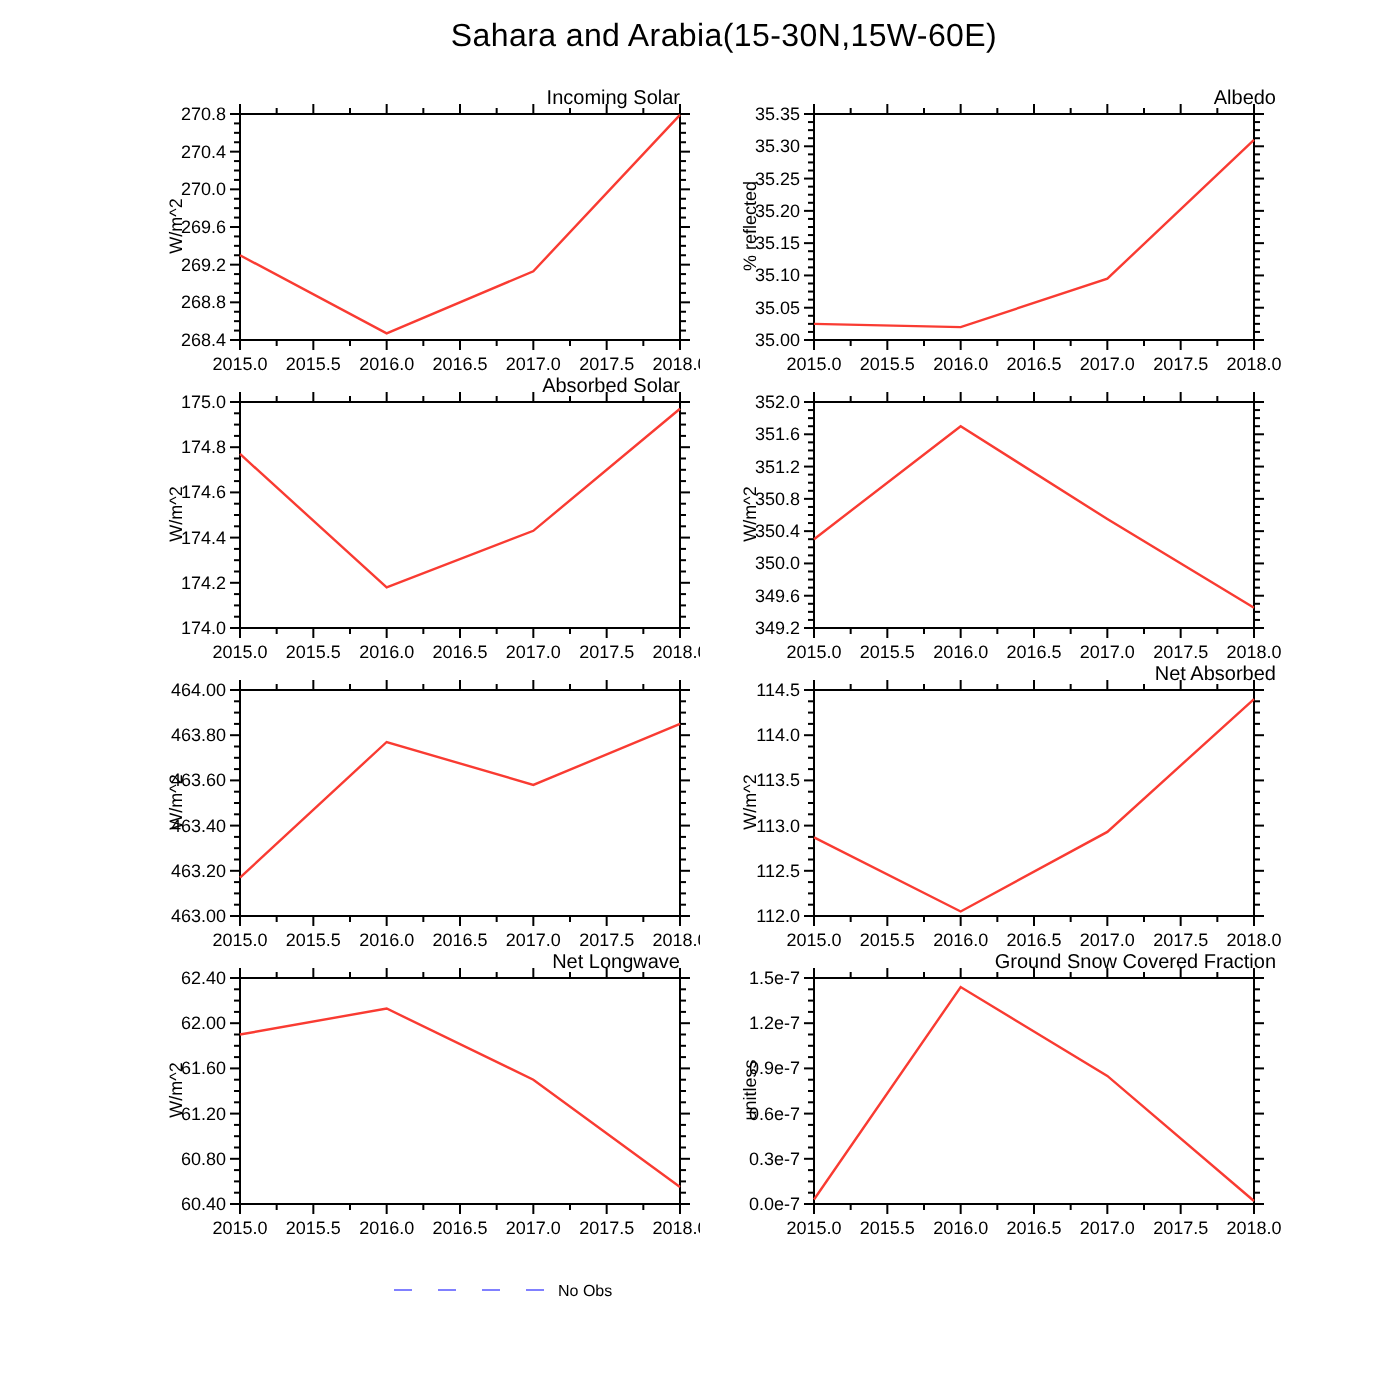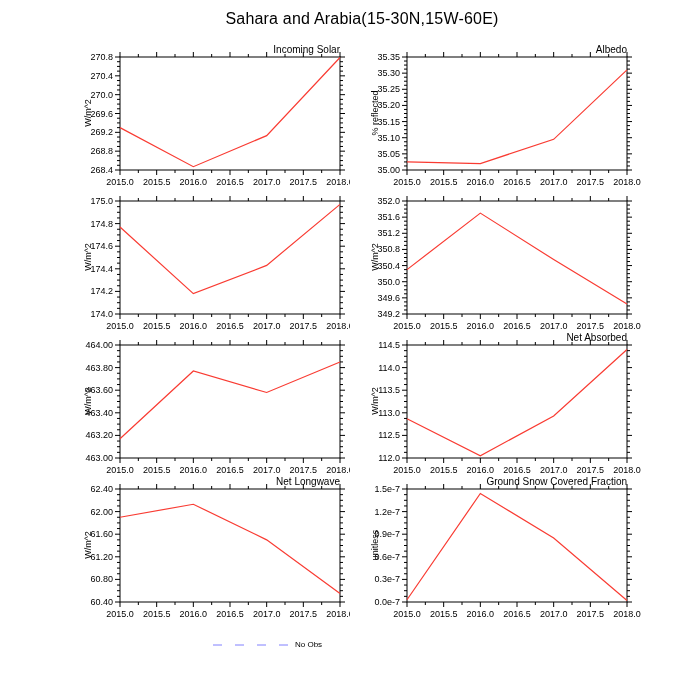--- a/index.html
+++ b/index.html
@@ -7,28 +7,28 @@
         font-family:"Liberation Sans",sans-serif;color:#000;overflow:hidden;}
   .main-title{position:absolute;top:10px;left:0;width:700px;text-align:center;
               font-size:16px;letter-spacing:.2px;padding-left:12px;}
   .cell{position:absolute;width:350px;height:144px;}
   .c0{left:0;top:43px}   .c1{left:350px;top:43px}
   .c2{left:0;top:187px}  .c3{left:350px;top:187px}
   .c4{left:0;top:331px}  .c5{left:350px;top:331px}
   .c6{left:0;top:475px}  .c7{left:350px;top:475px}
   .chart-title{position:absolute;top:1px;font-size:10px;text-align:right;white-space:nowrap;}
   .colL .chart-title{left:120px;width:220px}
-  .colR .chart-title{left:57px;width:220px}
+  .colR .chart-title{left:68px;width:220px}
   .ylabel{position:absolute;top:70px;font-size:9px;white-space:nowrap;
           transform:translate(-50%,-50%) rotate(-90deg);}
   .colL .ylabel{left:88px}
   .colR .ylabel{left:25px}
   svg.plot{position:absolute;left:0;top:0;}
   svg.plot text{font-family:"Liberation Sans",sans-serif;font-size:9px;fill:#000;}
-  .legend-row{position:absolute;left:213px;display:flex;align-items:flex-start;gap:7px;height:10px;}
+  .legend-row{position:absolute;left:197px;display:flex;align-items:center;gap:7px;height:10px;}
   .lr0{top:640px}
   .lr1{top:672px}
   .legend-label{font-size:8px;white-space:nowrap;}
 </style>
 </head>
 <body>
 
 <div id="page">
   <div class="main-title">Sahara and Arabia(15-30N,15W-60E)</div>
 
@@ -316,20 +316,21 @@
         <line x1="340" y1="30.94999999999743" x2="343" y2="30.94999999999743" stroke="#000"></line>
         <line x1="120" y1="25.299999999999358" x2="117" y2="25.299999999999358" stroke="#000"></line>
         <line x1="340" y1="25.299999999999358" x2="343" y2="25.299999999999358" stroke="#000"></line>
         <line x1="120" y1="19.650000000001285" x2="117" y2="19.650000000001285" stroke="#000"></line>
         <line x1="340" y1="19.650000000001285" x2="343" y2="19.650000000001285" stroke="#000"></line>
         <line x1="120" y1="14" x2="115" y2="14" stroke="#000"></line>
         <line x1="340" y1="14" x2="345" y2="14" stroke="#000"></line>
         <text x="113" y="17" text-anchor="end">175.0</text>
         <polyline points="120,39.989999999998844 193.33333333333331,106.65999999999923 266.66666666666663,78.40999999999923 340,17.39000000000013" fill="none" stroke="#f93b32" stroke-width="1.2"></polyline>
       </svg>
+    <div class="chart-title">Absorbed Solar</div>
     <div class="ylabel">W/m^2</div>
   </div>
   <div class="cell c3 colR">
     <svg class="plot" width="350" height="144">
         <rect x="57" y="14" width="220" height="113" fill="none" stroke="#000" stroke-width="1"></rect>
         <line x1="57" y1="127" x2="57" y2="132" stroke="#000"></line>
         <line x1="57" y1="14" x2="57" y2="9" stroke="#000"></line>
         <text x="57" y="142" text-anchor="middle">2015.0</text>
         <line x1="75.33333333333333" y1="127" x2="75.33333333333333" y2="130" stroke="#000"></line>
         <line x1="75.33333333333333" y1="14" x2="75.33333333333333" y2="11" stroke="#000"></line>

